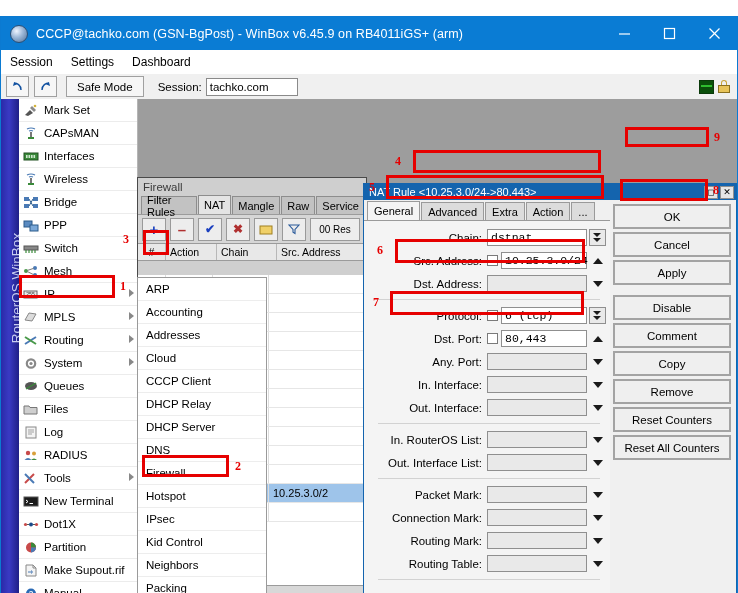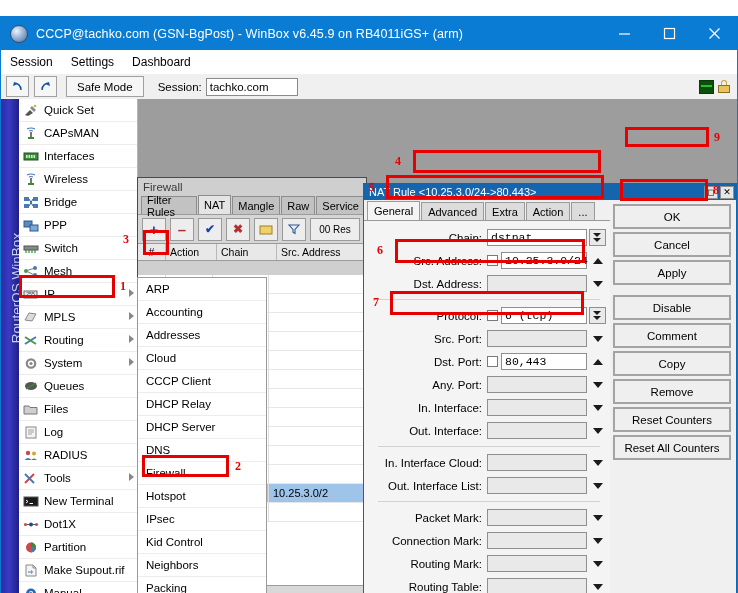--- a/index.html
+++ b/index.html
@@ -311,21 +311,21 @@
 
     <div id="main-menu">
       <div class="menu-row">
         <span class="m-ico">
             <svg width="16" height="13" viewBox="0 0 16 13">
               <path d="M2 11 L7 6 L10 9 L5 12 Z" fill="#555"></path>
               <path d="M9 2 L13 6 L11 8 L7 4 Z" fill="#8a8a8a"></path>
               <circle cx="12" cy="2" r="1.3" fill="#d4b33a"></circle>
             </svg>
           </span>
-        <span class="m-lbl">Quick Set</span>
+        <span class="m-lbl">Mark Set</span>
       </div>
       <div class="menu-row">
         <span class="m-ico">
             <svg width="16" height="13" viewBox="0 0 16 13">
               <path d="M4 2 Q8 0 12 2" stroke="#4a7ab5" fill="none" stroke-width="1.2"></path>
               <path d="M6 4 Q8 3 10 4" stroke="#4a7ab5" fill="none" stroke-width="1.2"></path>
               <rect x="7" y="5" width="2" height="5" fill="#777"></rect>
               <rect x="5" y="10" width="6" height="2" fill="#3a8a3a"></rect>
             </svg>
           </span>
@@ -729,27 +729,20 @@
 
             <div class="frow">
               <div class="flabel">Protocol:</div>
               <div class="fcheck"></div>
               <div class="finput filled">6 (tcp)</div>
               <div class="fdrop">
                   <span class="tri-ddown"></span>
                 </div>
             </div>
 
-            <div class="frow">
-              <div class="flabel">Src. Port:</div>
-              <div class="finput"></div>
-              <div class="farrow">
-                  <span class="tri-down"></span>
-                </div>
-            </div>
 
             <div class="frow">
               <div class="flabel">Dst. Port:</div>
               <div class="fcheck"></div>
               <div class="finput filled">80,443</div>
               <div class="farrow">
                   <span class="tri-up"></span>
                 </div>
             </div>
 
@@ -773,21 +766,21 @@
               <div class="flabel">Out. Interface:</div>
               <div class="finput"></div>
               <div class="farrow">
                   <span class="tri-down"></span>
                 </div>
             </div>
 
             <div class="fsep"></div>
 
             <div class="frow">
-              <div class="flabel">In. Interface Cloud:</div>
+              <div class="flabel">In. RouterOS List:</div>
               <div class="finput"></div>
               <div class="farrow">
                   <span class="tri-down"></span>
                 </div>
             </div>
 
             <div class="frow">
               <div class="flabel">Out. Interface List:</div>
               <div class="finput"></div>
               <div class="farrow">

